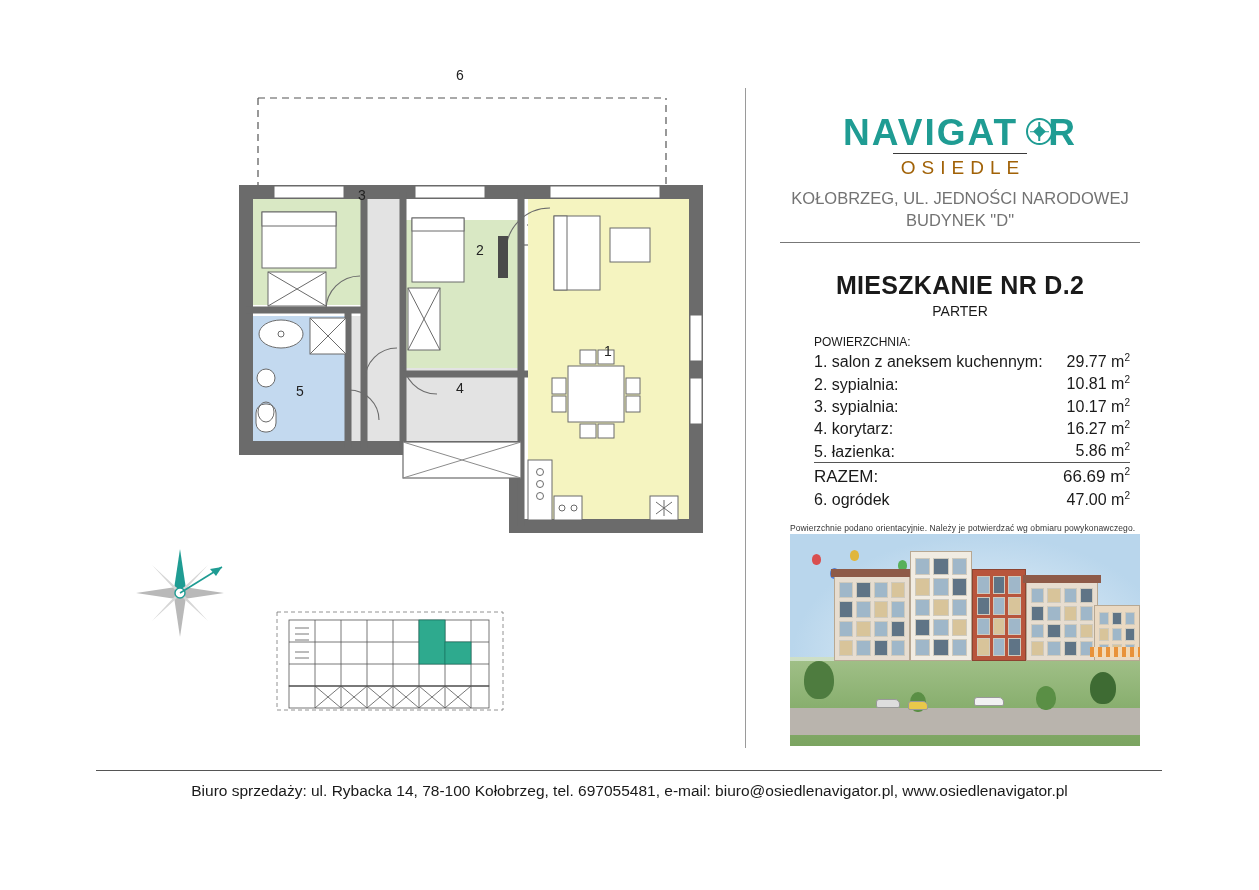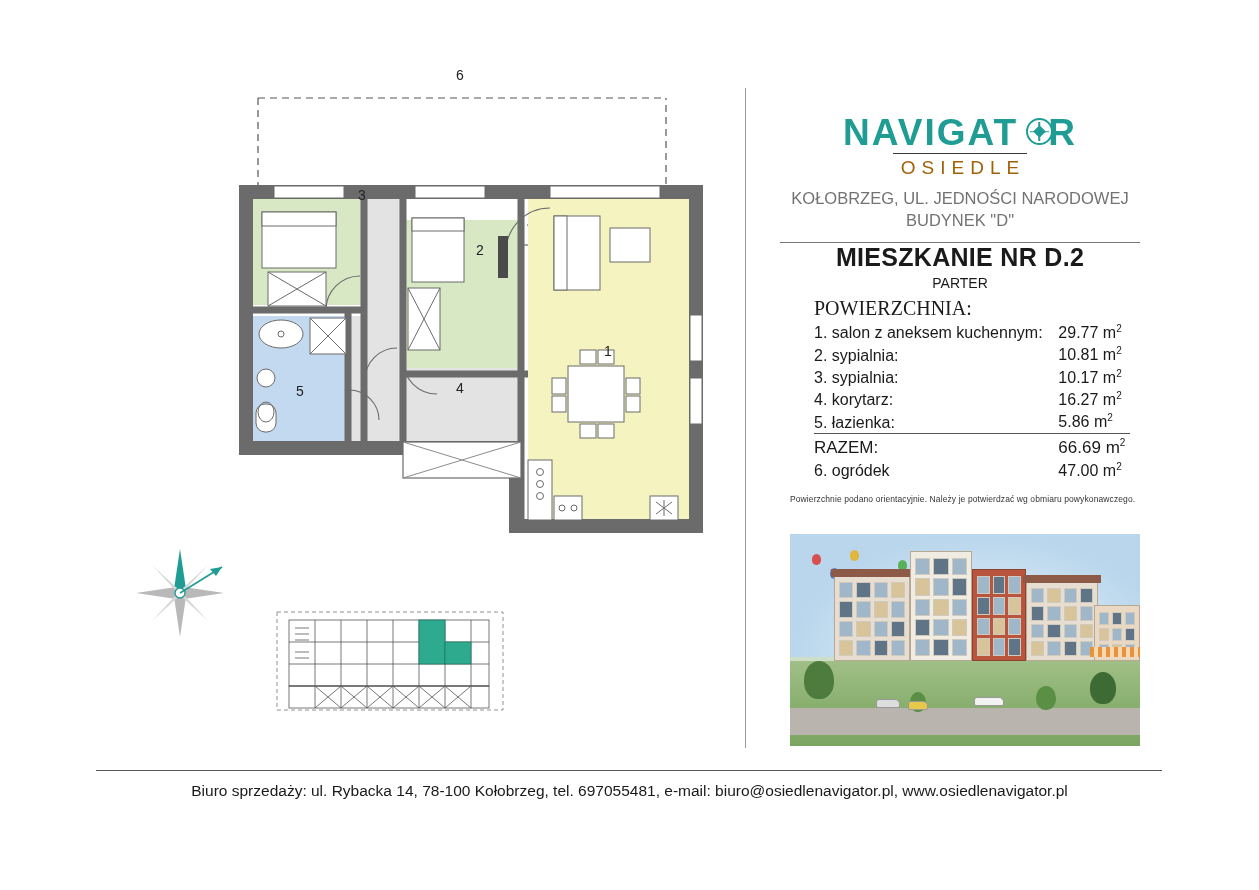--- a/index.html
+++ b/index.html
@@ -81,46 +81,45 @@
     color: #737373;
   }
   .addr .rule {
     margin: 10px auto 0;
     width: 100%;
     height: 1px;
     background: #777;
   }
 
   .flat-title {
-    margin-top: 0;
+    margin-top: 28px;
     text-align: center;
     font-size: 25px;
     font-weight: 700;
     letter-spacing: .3px;
   }
   .floor {
     text-align: center;
     font-size: 14px;
     margin-top: 3px;
   }
   .area-head {
-    margin-top: 6px;
-    font-size: 20px;
+    margin-top: 16px;
+    font-size: 12px;
     padding-left: 34px;
-    font-family: Liberation Serif, serif;
   }
 
   table.areas {
     margin: 2px 0 0 34px;
     border-collapse: collapse;
     width: 316px;
     font-size: 16px;
   }
   table.areas td { padding: 1.5px 0; vertical-align: baseline; }
-  table.areas td.val { text-align: left; white-space: nowrap; }
+  table.areas td.val { text-align: right; white-space: nowrap; }
   table.areas tr.total td { font-weight: 400; font-size: 17px; padding-top: 3px; }
   table.areas tr.total { border-top: 1px solid #555; }
   sup { font-size: 10px; }
 
   .disclaimer {
     margin: 12px 0 0 10px;
     font-size: 8.5px;
     color: #333;
     letter-spacing: .1px;
   }

